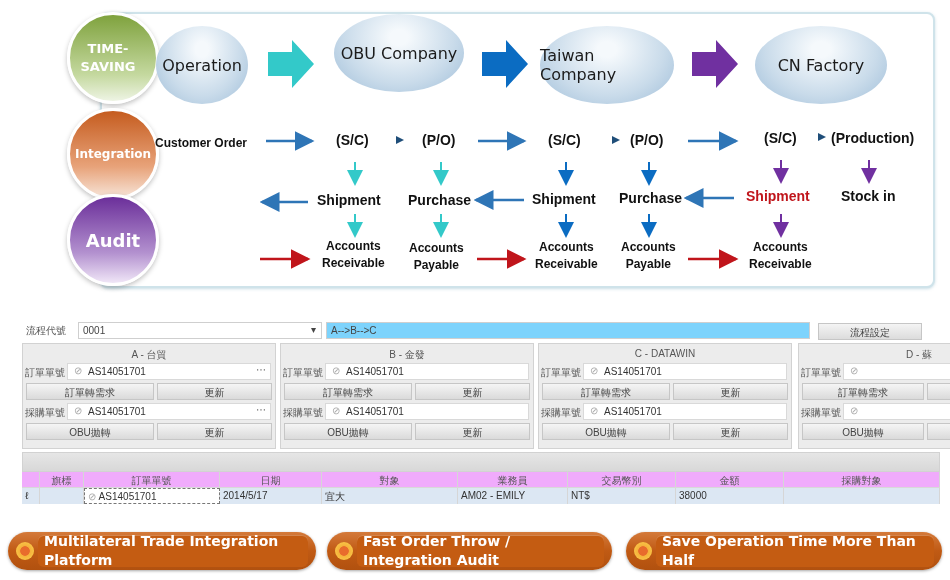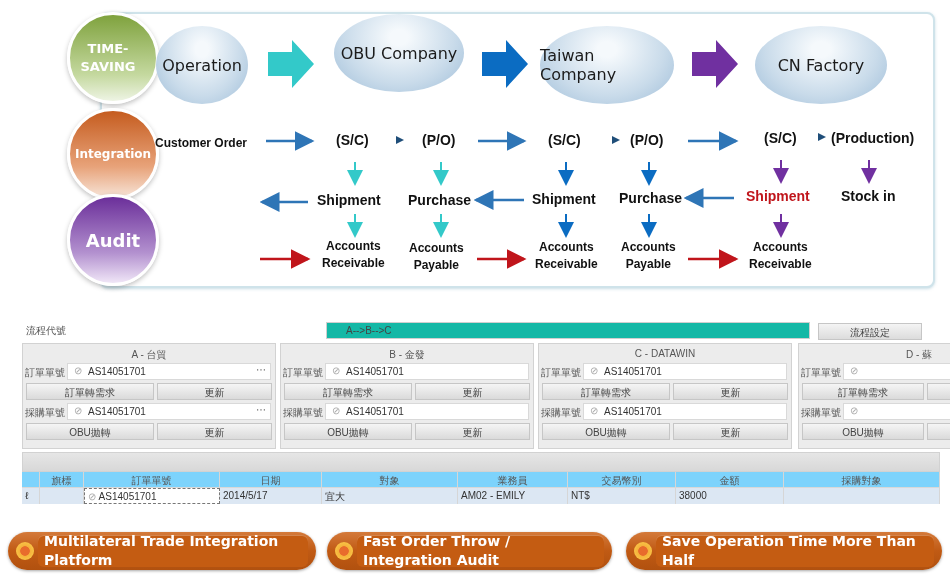--- a/index.html
+++ b/index.html
@@ -24,39 +24,39 @@
   .lbl.red { color: #c0151b; }
   .lbl.big { font-size: 14px; }
   svg.arrows { position: absolute; left: 0; top: 0; width: 950px; height: 300px; pointer-events: none; }
 
   
   .form { position: absolute; left: 22px; top: 322px; width: 928px; height: 130px; font-size: 10px; color: #444; }
   .flow-row { position: absolute; left: 0; top: 0; height: 17px; width: 928px; }
   .flow-row .flabel { position: absolute; left: 4px; top: 2px; color: #555; }
   .flow-row .fsel { position: absolute; left: 56px; top: 0; width: 244px; height: 17px; background: #fff; border: 1px solid #cfcfcf; padding: 2px 4px; }
   .flow-row .fsel .caret { position: absolute; right: 5px; top: 1px; }
-  .flow-row .fpath { position: absolute; left: 304px; top: 0; width: 484px; height: 17px; background: #14b8a6; border: 1px solid #cfcfcf; padding: 2px 19px; }
+  .flow-row .fpath { position: absolute; left: 304px; top: 0; width: 484px; height: 17px; background: #7dd3fc; border: 1px solid #cfcfcf; padding: 2px 4px; }
   .flow-row .fbtn { position: absolute; left: 796px; top: 1px; width: 104px; height: 17px; background: linear-gradient(#f4f4f4, #dcdcdc); border: 1px solid #c6c6c6; text-align: center; padding-top: 2px; }
 
   .company { position: absolute; top: 21px; width: 254px; height: 106px; background: #ececec; border: 1px solid #d2d2d2; }
   .company .ctitle { height: 18px; text-align: center; padding-top: 4px; color: #555; }
   .company .frow { position: relative; height: 20px; }
   .company .frow .fl { position: absolute; left: 2px; top: 4px; color: #555; }
   .company .frow .fv { position: absolute; left: 44px; top: 1px; right: 4px; height: 17px; background: #fff; border: 1px solid #d9d9d9; padding: 2px 4px 0 20px; color: #333; }
   .company .frow .fv .clip { position: absolute; left: 6px; top: 1px; color: #aaa; font-size: 10px; }
   .company .frow .fv .dots { position: absolute; right: 4px; top: 0px; color: #555; }
   .company .brow { position: relative; height: 20px; }
   .company .btn { position: absolute; top: 1px; height: 17px; background: linear-gradient(#f5f5f5, #dadada); border: 1px solid #c6c6c6; text-align: center; padding-top: 2px; color: #444; }
   .company .btn.b1 { left: 3px; width: 128px; }
   .company .btn.b2 { left: 134px; right: 3px; }
 
   .grid { position: absolute; left: 22px; top: 452px; width: 918px; height: 52px; font-size: 10px; color: #333; }
   .grid .gtop { height: 20px; background: linear-gradient(#e6e6e6, #d8d8d8); border: 1px solid #d2d2d2; }
   .grid .ghead, .grid .grow { position: relative; height: 16px; display: flex; }
-  .grid .ghead { background: #7dd3fc; border-bottom: 1px solid #d8d8d8; }
+  .grid .ghead { background: #f0abfc; border-bottom: 1px solid #d8d8d8; }
   .grid .grow { background: #dce7f3; }
   .grid .cell { border-right: 1px solid #d6d6d6; padding: 2px 3px; white-space: nowrap; overflow: hidden; }
   .grid .ghead .cell { text-align: center; color: #555; }
   .grid .grow .cell.sel { background: #fff; border: 1px dashed #777; }
   .w0 { width: 18px; } .w1 { width: 44px; } .w2 { width: 136px; } .w3 { width: 102px; } .w4 { width: 136px; } .w5 { width: 110px; } .w6 { width: 108px; } .w7 { width: 108px; } .w8 { width: 156px; }
   .right { text-align: left; }
 
   
   .pill { position: absolute; top: 532px; height: 38px; border-radius: 19px; background: linear-gradient(#d47a3a, #c05a14 50%, #b1510f); box-shadow: 0 1px 3px rgba(0,0,0,0.35); }
   .pill .inner { position: absolute; left: 30px; right: 8px; top: 3px; bottom: 3px; border-radius: 6px; background: #c45c12; box-shadow: inset 0 1px 0 rgba(255,255,255,0.25); color: #fff; font-weight: bold; font-size: 14px; font-family: "DejaVu Sans", sans-serif; padding: 0 6px; display: flex; align-items: center; line-height: 19px; }
@@ -187,20 +187,21 @@
 <div class="lbl big red" style="left:746px;top:188px">Shipment</div>
 <div class="lbl big" style="left:841px;top:188px">Stock in</div>
 <div class="lbl sm" style="left:749px;top:239px">
     <div>Accounts</div>
     <div>Receivable</div>
   </div>
 
 <div class="form">
   <div class="flow-row">
     <span class="flabel">流程代號</span>
+    <div class="fsel"><span>0001</span><span class="caret">▾</span></div>
     <div class="fpath">A--&gt;B--&gt;C</div>
     <div class="fbtn">流程設定</div>
   </div>
 
   <div class="company" style="left:0">
     <div class="ctitle">A - 台貿</div>
     <div class="frow">
         <span class="fl">訂單單號</span>
         <div class="fv"><span class="clip">⊘</span><span>AS14051701</span><span class="dots">⋯</span></div>
       </div>

